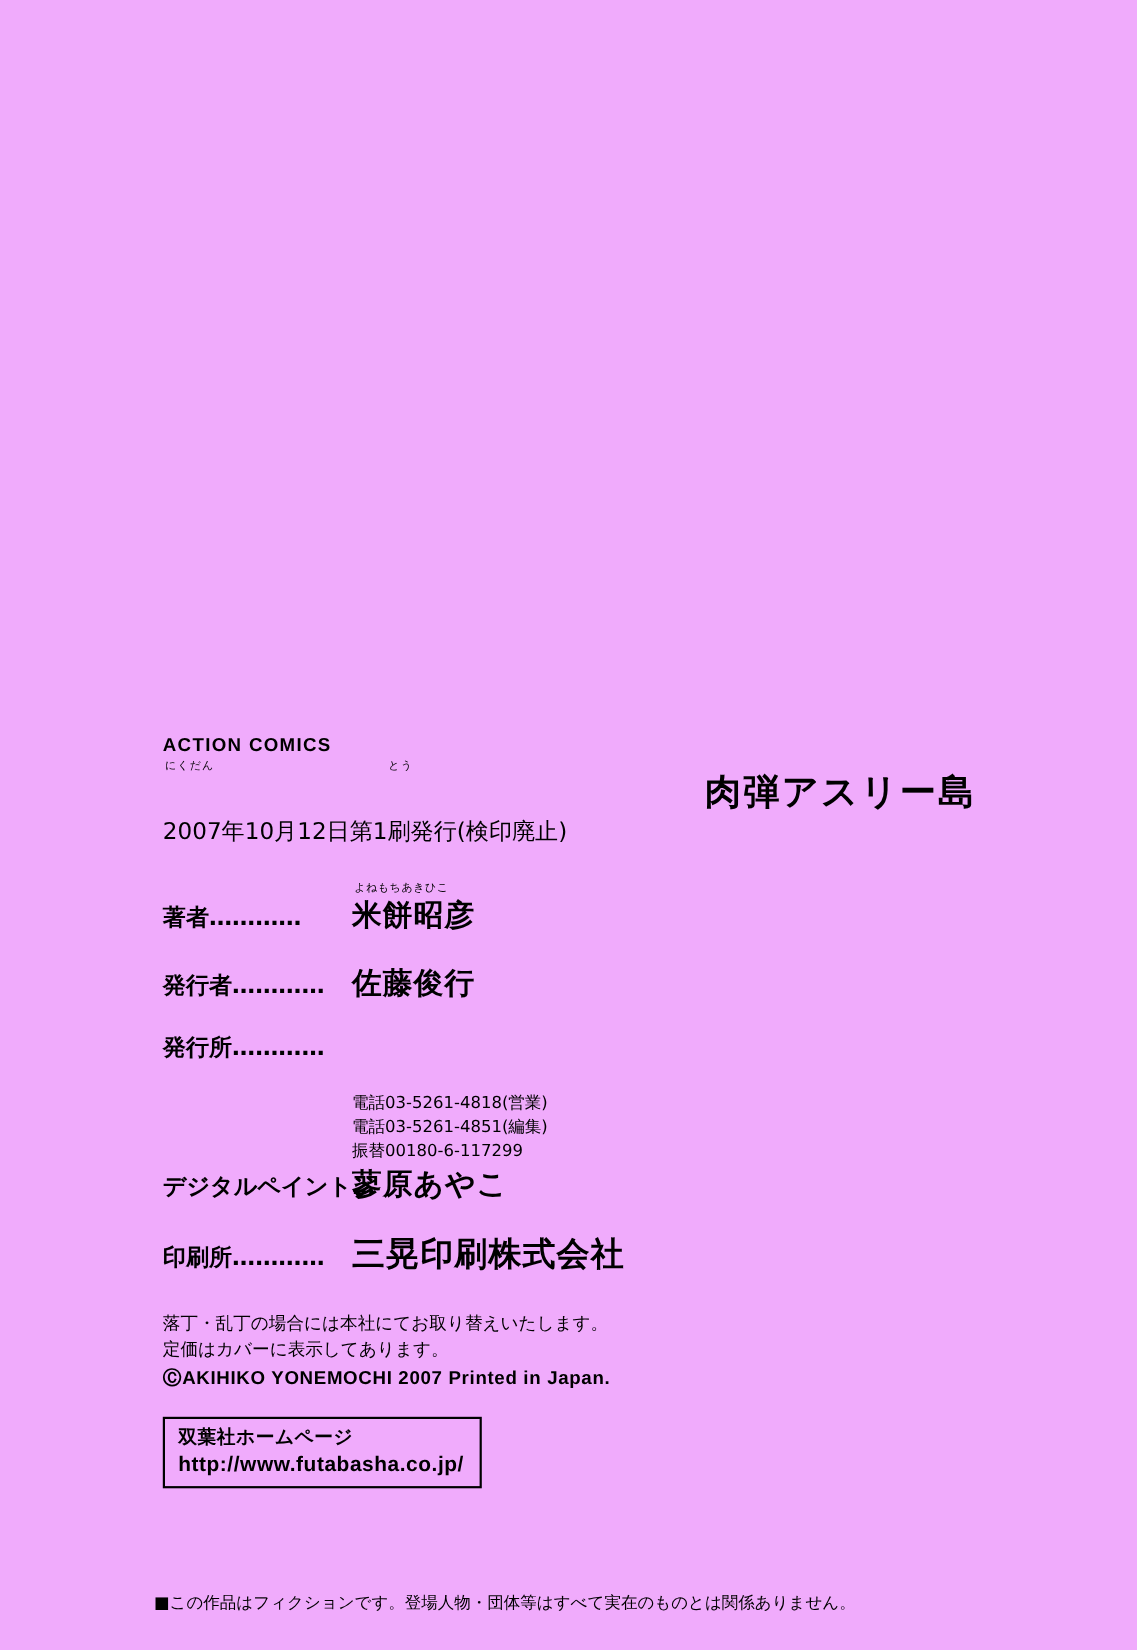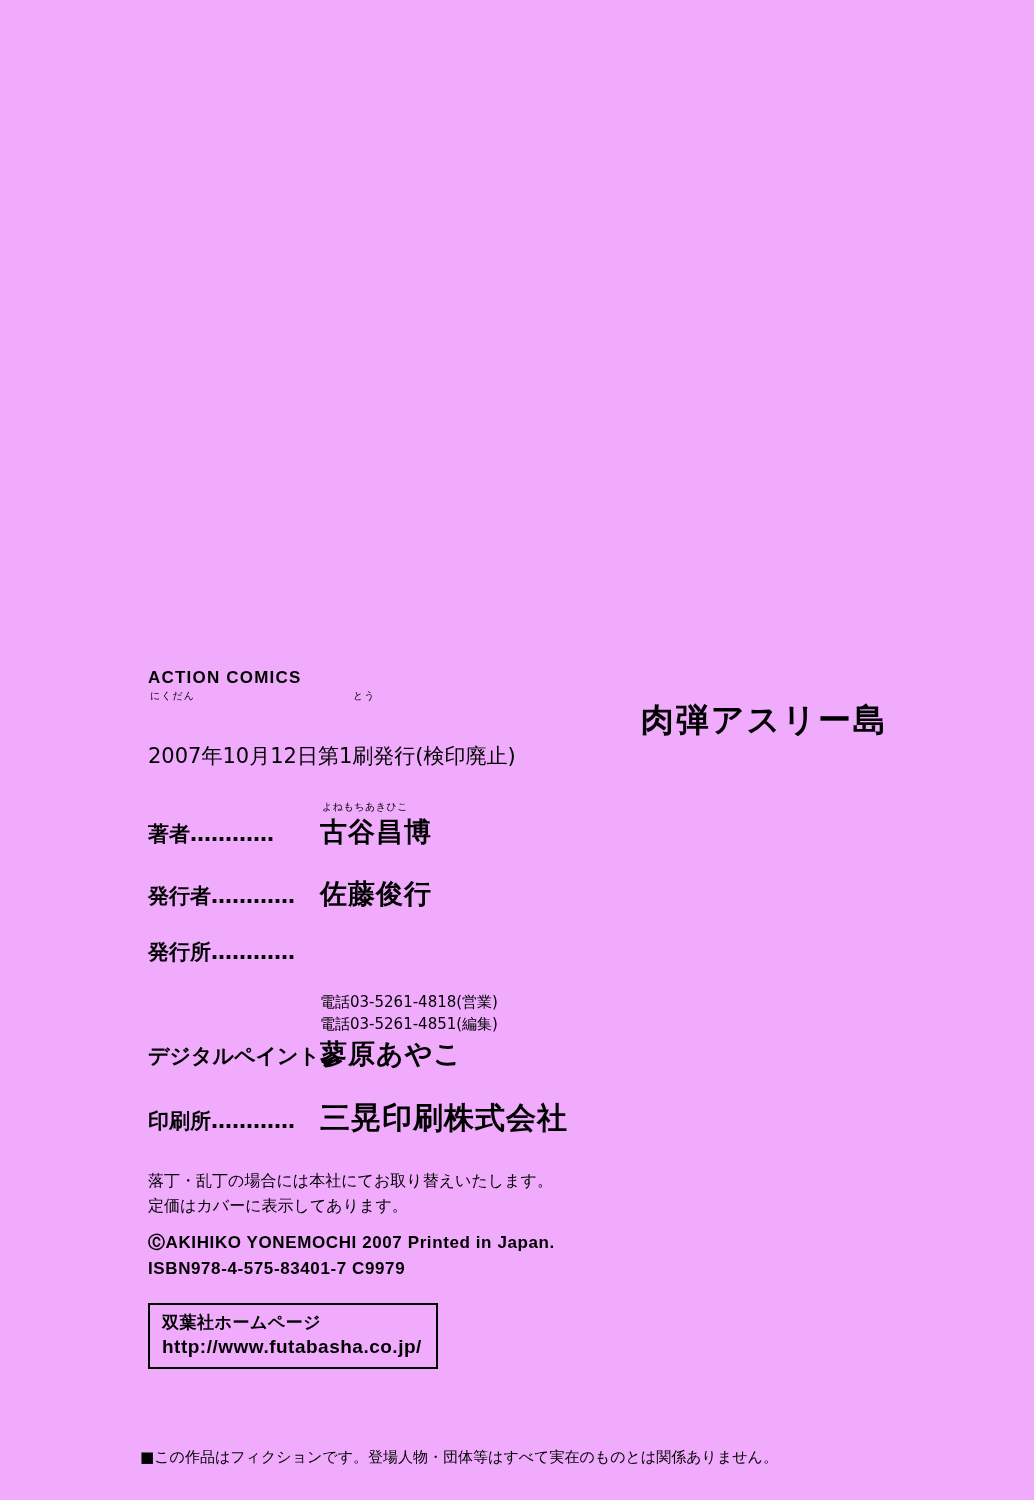--- a/index.html
+++ b/index.html
@@ -129,21 +129,21 @@
   }
   .address-block div { white-space: nowrap; }
 
   .notes {
     margin-top: 30px;
     font-family: "DejaVu Sans", sans-serif;
     font-size: 16px;
     line-height: 1.55;
   }
   .copyline {
-    margin-top: 12px;
+    margin-top: 0;
     font-family: "Liberation Sans", sans-serif;
     font-weight: bold;
     font-size: 17px;
     letter-spacing: 0.6px;
     line-height: 1.5;
   }
 
   .hp-box {
     margin-top: 22px;
     border: 2px solid #000;
@@ -190,38 +190,39 @@
     </div>
 
     <div class="pubdate">2007年10月12日第1刷発行(検印廃止)</div>
 
     <div class="rows">
 
       <div class="row">
         <div class="row-label">著者…………</div>
         <div class="row-value">
           <span class="value-ruby">よねもちあきひこ</span>
-          <span>古谷昌博</span>
+          <span>米餅昭彦</span>
         </div>
       </div>
 
       <div class="row">
         <div class="row-label">発行者…………</div>
         <div class="row-value">
           <span>佐藤俊行</span>
         </div>
       </div>
 
       <div class="row">
         <div class="row-label">発行所…………</div>
       </div>
 
       <div class="address-block">
         <div>電話03-5261-4818(営業)</div>
         <div>電話03-5261-4851(編集)</div>
+        <div>振替00180-6-117299</div>
       </div>
 
 
       <div class="row">
         <div class="row-label">デジタルペイント…</div>
         <div class="row-value">
           <span>蓼原あやこ</span>
         </div>
       </div>
 
@@ -234,21 +235,20 @@
 
     </div>
 
     <div class="notes">
       <div>落丁・乱丁の場合には本社にてお取り替えいたします。</div>
       <div>定価はカバーに表示してあります。</div>
     </div>
 
     <div class="copyline">
       <div>ⒸAKIHIKO YONEMOCHI 2007 Printed in Japan.</div>
-      <div>ISBN978-4-575-83401-7 C9979</div>
     </div>
 
     <div class="hp-box">
       <div class="hp-title">双葉社ホームページ</div>
       <div class="hp-url">http://www.futabasha.co.jp/</div>
       
     </div>
 
   </div>
 

